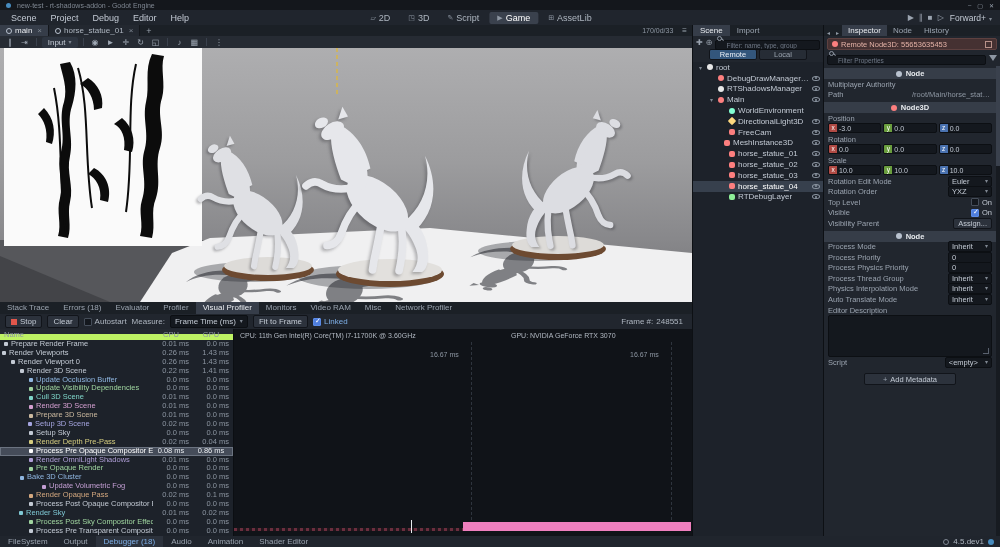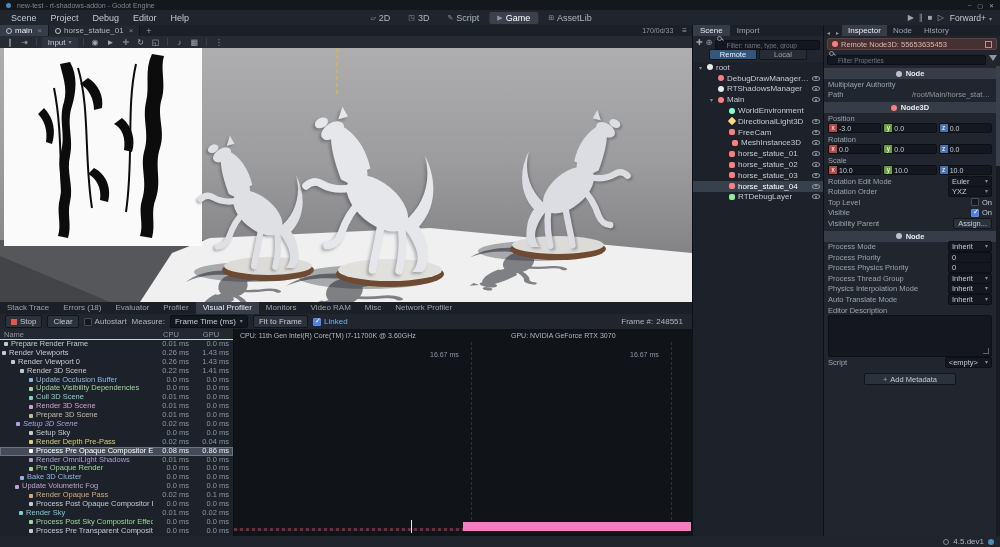--- a/index.html
+++ b/index.html
@@ -70,29 +70,29 @@
   .cb{width:8px;height:8px;background:#14181e;border:1px solid #454d59;border-radius:1px;position:relative;display:inline-block;flex:0 0 auto;}
   .cb.on{background:#4f7edd;border-color:#5a8ae6;}
   .cb.on::after{content:"✓";position:absolute;left:1px;top:-1.5px;font-size:7px;color:#fff;}
   .field{background:#14181e;border:1px solid #0c0f13;border-radius:2px;padding:0 4px;line-height:11px;
          color:#c3cad4;display:flex;align-items:center;}
   .dd::after{content:"▾";margin-left:4px;color:#7f8792;font-size:6px;}
   .framelbl{margin-left:auto;color:#aeb6c0;padding-right:4px;display:flex;gap:3px;}
   .dbg-content{position:absolute;left:0;top:27px;right:0;bottom:0;}
   .prof-table{position:absolute;left:0;top:0;bottom:0;width:233px;background:#1d222a;overflow:hidden;}
   .pth{display:flex;height:11px;line-height:11px;font-size:7.5px;color:#8d96a2;background:#232830;
-       border-bottom:1px solid #bef264;}
+       border-bottom:6px solid #bef264;}
   .ph-name{flex:1;padding-left:4px;}
   .ph-num{width:40px;text-align:center;padding-right:4px;}
   .prow{display:flex;height:8.9px;line-height:8.9px;font-size:7.5px;}
   .pr-name{flex:1;display:flex;align-items:center;gap:3px;white-space:nowrap;overflow:hidden;}
   .pr-dot{width:4px;height:4px;border-radius:1px;flex:0 0 auto;}
   .pr-num{width:40px;text-align:right;padding-right:4px;color:#8d96a2;}
   .prow.sel{background:#454c59;outline:1px solid #6b7380;outline-offset:-1px;}
-  .prow.sel .pr-num{color:#e8ebef;}
+  .prow.sel .pr-num{color:#e8ebef;text-align:center;}
   .prof-graph{position:absolute;left:233px;right:0;top:0;bottom:0;background:#101318;border-left:1px solid #0b0e12;}
   .g-cpu{position:absolute;left:6px;top:3px;font-size:7px;color:#b3bac4;white-space:nowrap;}
   .g-gpu{position:absolute;left:277px;top:3px;font-size:7px;color:#b3bac4;white-space:nowrap;}
   .g-mark{position:absolute;top:22px;font-size:7px;color:#8d96a2;}
   .m1{left:196px;} .m2{left:396px;}
   .g-line{position:absolute;top:13px;bottom:16px;width:0;border-left:1px dashed #2e343d;}
   .l1{left:237px;} .l2{left:437px;}
   .g-gpu-band{position:absolute;left:229px;right:1px;bottom:5px;height:9px;background:#ef7fbe;}
   .g-cpu-strip{position:absolute;left:0;width:229px;bottom:5px;height:3px;
                background:repeating-linear-gradient(90deg,#6a2e3e 0 3px,#23161c 3px 6px);}
@@ -439,21 +439,21 @@
               </div>
               <div class="prow">
                 <span class="pr-name" style="padding-left: 29px;">
                   <span class="pr-dot" style="background: rgb(203, 185, 159);"></span>
                   <span style="color: rgb(203, 185, 159);">Prepare 3D Scene</span>
                 </span>
                 <span class="pr-num">0.01 ms</span>
                 <span class="pr-num">0.0 ms</span>
               </div>
               <div class="prow">
-                <span class="pr-name" style="padding-left: 16px; font-style: italic;">
+                <span class="pr-name" style="padding-left: 28px;">
                   <span class="pr-dot" style="background: rgb(165, 165, 224);"></span>
                   <span style="color: rgb(165, 165, 224);">Setup 3D Scene</span>
                 </span>
                 <span class="pr-num">0.02 ms</span>
                 <span class="pr-num">0.0 ms</span>
               </div>
               <div class="prow">
                 <span class="pr-name" style="padding-left: 29px;">
                   <span class="pr-dot" style="background: rgb(195, 202, 212);"></span>
                   <span style="color: rgb(195, 202, 212);">Setup Sky</span>
@@ -495,21 +495,21 @@
               </div>
               <div class="prow">
                 <span class="pr-name" style="padding-left: 20px;">
                   <span class="pr-dot" style="background: rgb(143, 182, 224);"></span>
                   <span style="color: rgb(143, 182, 224);">Bake 3D Cluster</span>
                 </span>
                 <span class="pr-num">0.0 ms</span>
                 <span class="pr-num">0.0 ms</span>
               </div>
               <div class="prow">
-                <span class="pr-name" style="padding-left: 15px;">
+                <span class="pr-name" style="padding-left: 42px;">
                   <span class="pr-dot" style="background: rgb(196, 159, 212);"></span>
                   <span style="color: rgb(196, 159, 212);">Update Volumetric Fog</span>
                 </span>
                 <span class="pr-num">0.0 ms</span>
                 <span class="pr-num">0.0 ms</span>
               </div>
               <div class="prow">
                 <span class="pr-name" style="padding-left: 29px;">
                   <span class="pr-dot" style="background: rgb(212, 168, 127);"></span>
                   <span style="color: rgb(212, 168, 127);">Render Opaque Pass</span>
@@ -617,21 +617,21 @@
           <span class="ni diamond" style="background: rgb(255, 217, 127);"></span>
           <span class="tlab">DirectionalLight3D</span>
           <span class="i-eye"></span>
         </div>
         <div class="trow" style="padding-left: 26px;">
           <span class="tarr"></span>
           <span class="ni square" style="background: rgb(252, 127, 127);"></span>
           <span class="tlab">FreeCam</span>
           <span class="i-eye"></span>
         </div>
-        <div class="trow" style="padding-left: 29px;">
+        <div class="trow" style="padding-left: 21px;">
           <span class="tarr"></span>
           <span class="ni square" style="background: rgb(252, 127, 127);"></span>
           <span class="tlab">MeshInstance3D</span>
           <span class="i-eye"></span>
         </div>
         <div class="trow" style="padding-left: 26px;">
           <span class="tarr"></span>
           <span class="ni square" style="background: rgb(252, 127, 127);"></span>
           <span class="tlab">horse_statue_01</span>
           <span class="i-eye"></span>
@@ -825,20 +825,28 @@
           <span class="am-plus"></span>
           <span>Add Metadata</span>
         </div>
       </div>
     <div class="insp-scroll">
       <div class="insp-thumb"></div>
     </div>
   </div>
 
   <div class="statusbar">
+    <span id="statusitems" style="display:flex;">
+        <span class="sbi">FileSystem</span>
+        <span class="sbi">Output</span>
+        <span class="sbi active">Debugger (18)</span>
+        <span class="sbi">Audio</span>
+        <span class="sbi">Animation</span>
+        <span class="sbi">Shader Editor</span>
+      </span>
     <span class="sb-right">
       <span class="sb-i1"></span>
       <span>4.5.dev1</span>
       <span class="sb-dot"></span>
     </span>
   </div>
 
 </div>
 
 </body></html>

